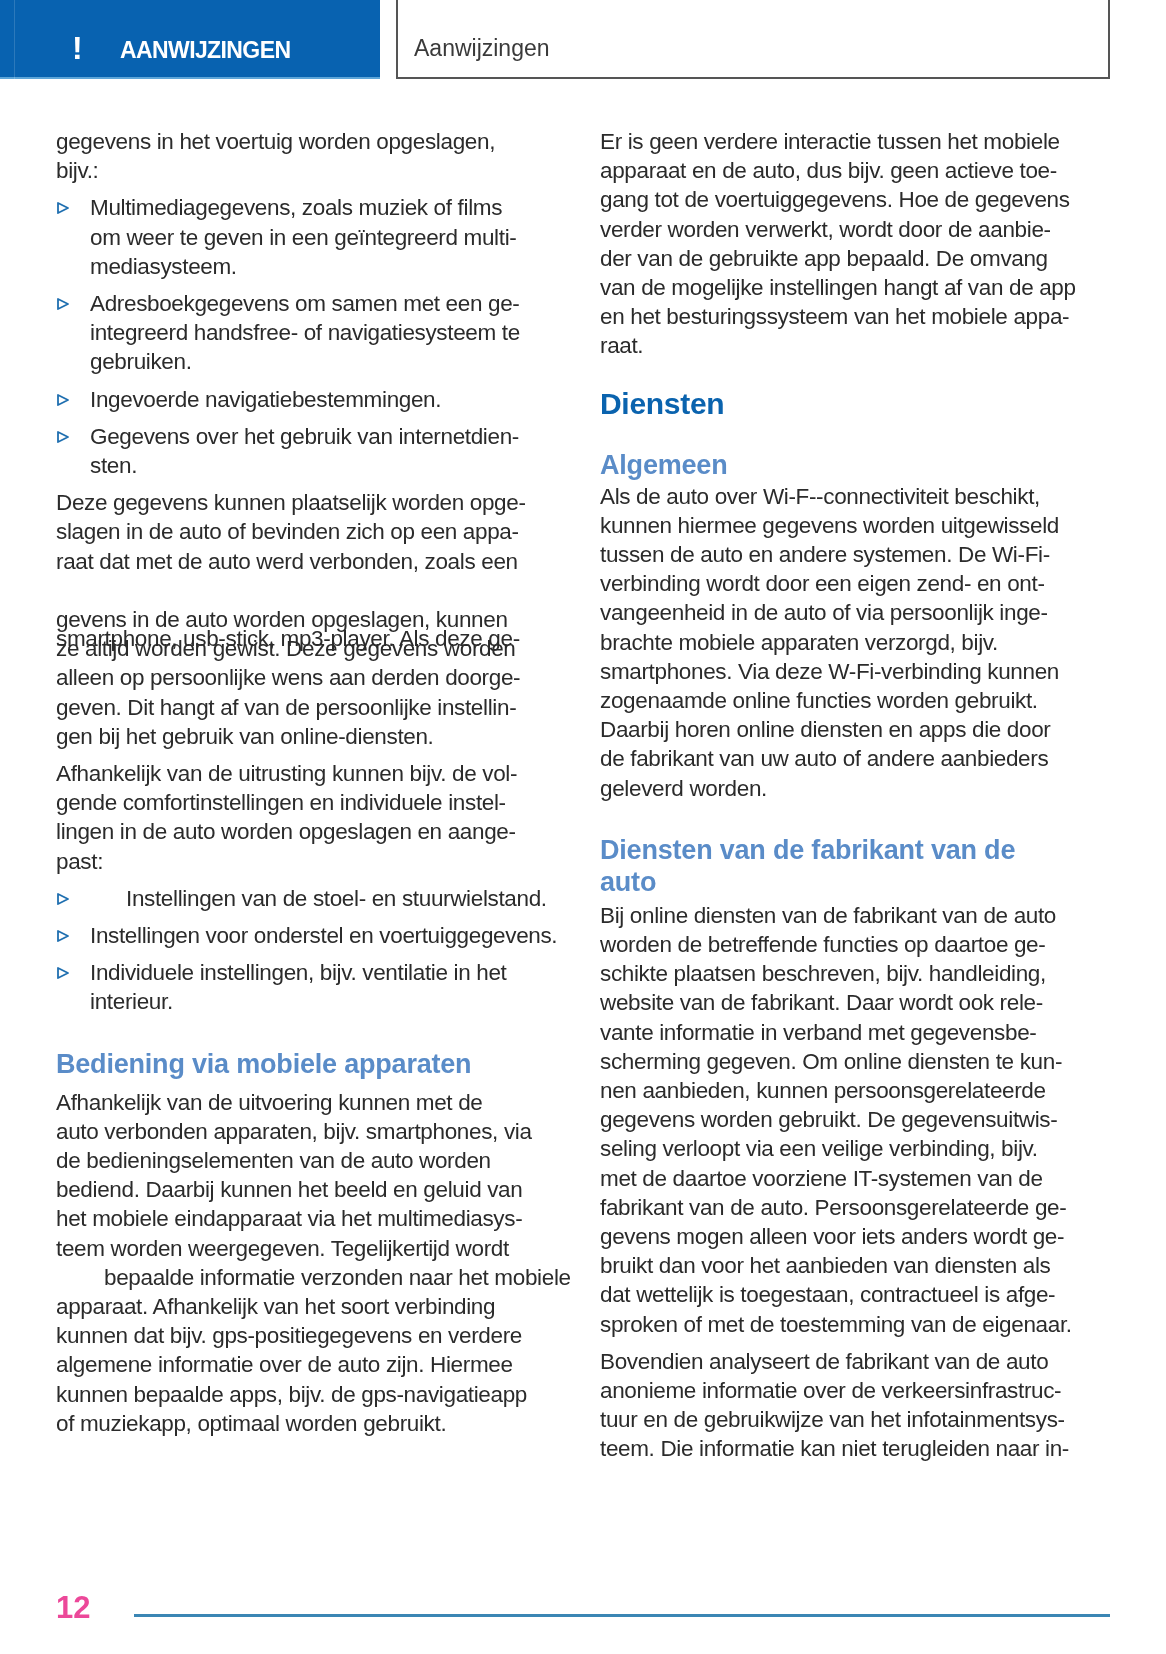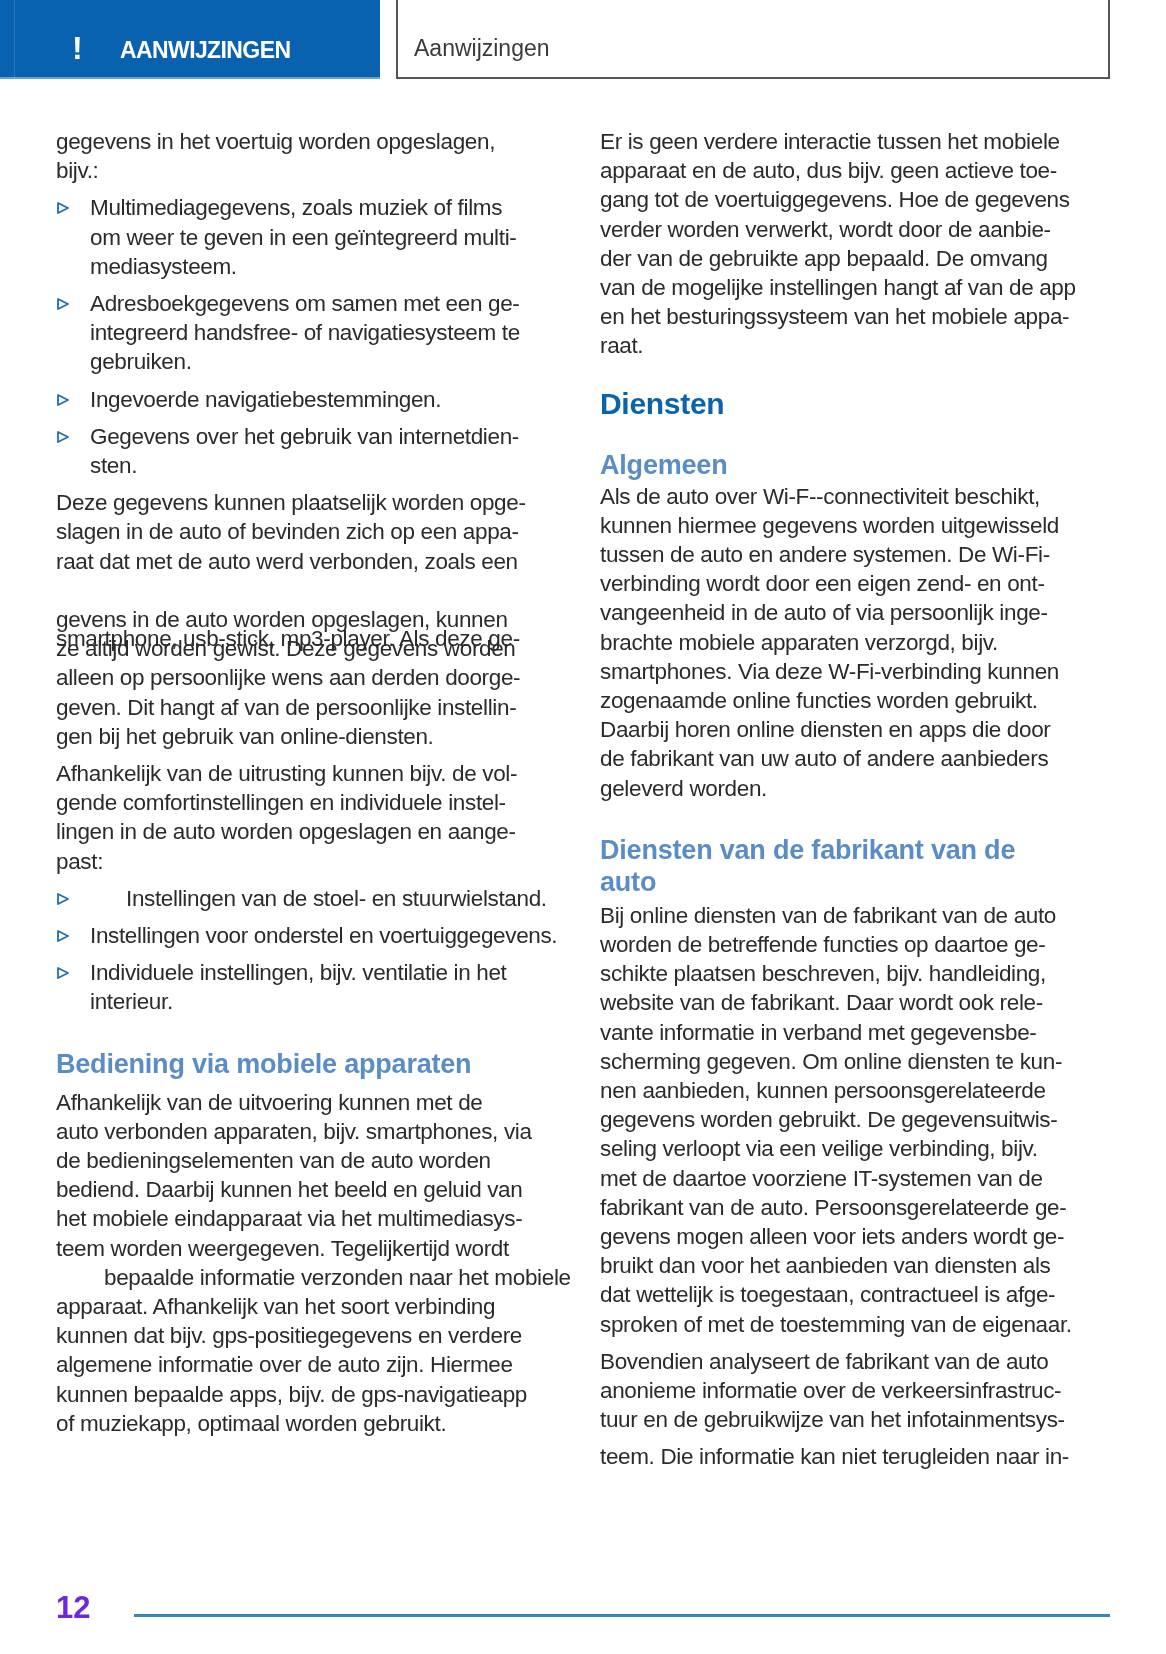--- a/index.html
+++ b/index.html
@@ -95,21 +95,21 @@
       color: #5a8cc8;
       letter-spacing: -0.2px;
     }
 
     
     .page-num {
       position: absolute;
       left: 56px; top: 1590px;
       font-size: 31px;
       font-weight: bold;
-      color: #6d28d9;
+      color: #ec4899;
       line-height: 36px;
     }
     .footer-rule {
       position: absolute;
       left: 134px; top: 1614px;
       width: 976px; height: 3px;
       background: #3b86b4;
     }
   </style>
 </head>
@@ -235,17 +235,17 @@
     <div class="ln" style="left: 600px; top: 1134.4px;">seling verloopt via een veilige verbinding, bijv.</div>
     <div class="ln" style="left: 600px; top: 1163.6px;">met de daartoe voorziene IT-systemen van de</div>
     <div class="ln" style="left: 600px; top: 1192.8px;">fabrikant van de auto. Persoonsgerelateerde ge-</div>
     <div class="ln" style="left: 600px; top: 1222px;">gevens mogen alleen voor iets anders wordt ge-</div>
     <div class="ln" style="left: 600px; top: 1251.2px;">bruikt dan voor het aanbieden van diensten als</div>
     <div class="ln" style="left: 600px; top: 1280.4px;">dat wettelijk is toegestaan, contractueel is afge-</div>
     <div class="ln" style="left: 600px; top: 1309.6px;">sproken of met de toestemming van de eigenaar.</div>
     <div class="ln" style="left: 600px; top: 1346.8px;">Bovendien analyseert de fabrikant van de auto</div>
     <div class="ln" style="left: 600px; top: 1376px;">anonieme informatie over de verkeersinfrastruc-</div>
     <div class="ln" style="left: 600px; top: 1405.2px;">tuur en de gebruikwijze van het infotainmentsys-</div>
-    <div class="ln" style="left: 600px; top: 1434.4px; margin-top: 8px;">teem. Die informatie kan niet terugleiden naar in-</div>
+    <div class="ln" style="left: 600px; top: 1434.4px;">teem. Die informatie kan niet terugleiden naar in-</div>
   </div>
 
 <div class="page-num">12</div>
 <div class="footer-rule"></div>
 
 </body></html>

